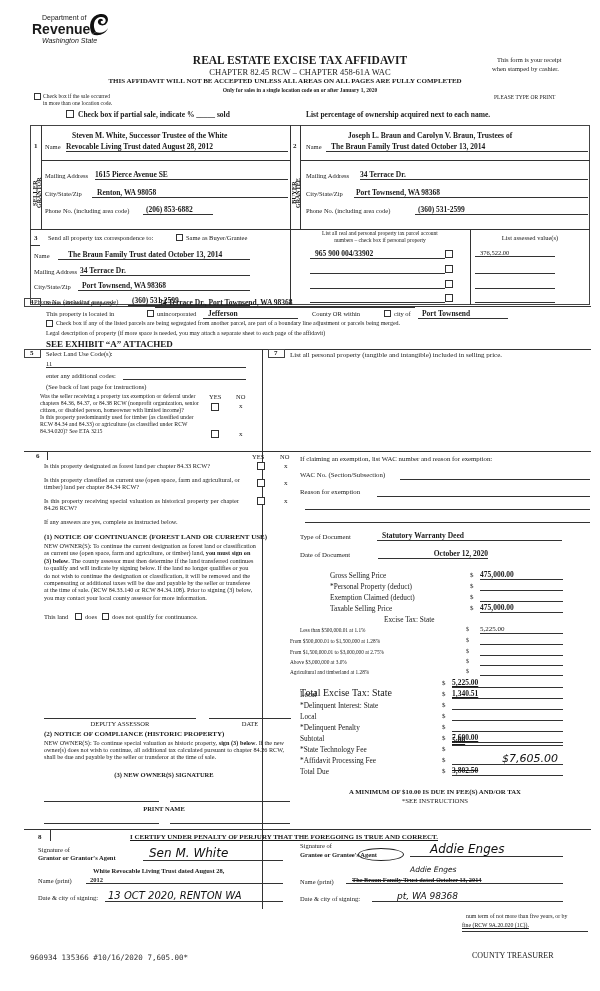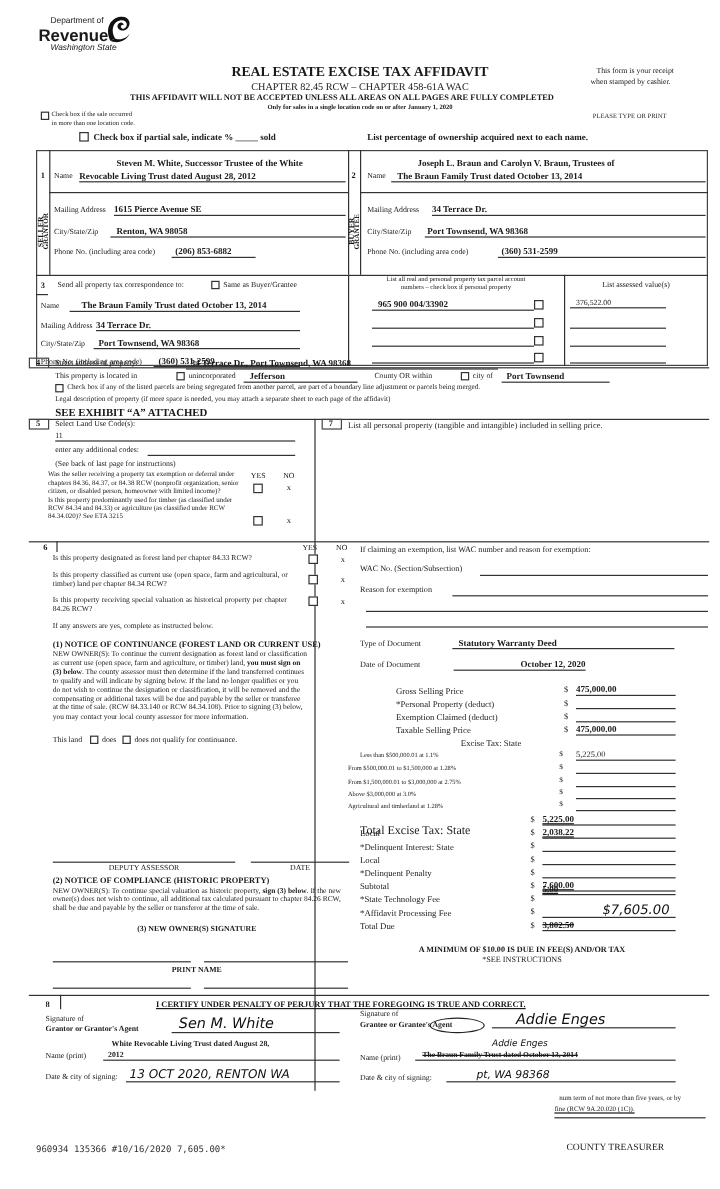--- a/index.html
+++ b/index.html
@@ -61,21 +61,21 @@
 <div class="hline" style="left:300px;top:160px;width:290px;"></div>
 
 <div class="sec-num" style="left:34px;top:142px;">1</div>
 <div class="vert b" style="left:31px;top:164px;height:58px;font-size:6.5px;">
   <span>SELLER</span>
 </div>
 <div class="vert b" style="left:36px;top:164px;height:58px;font-size:6px;">
   <span>GRANTOR</span>
 </div>
 <div class="abs small" style="left:45px;top:143px;">Name</div>
-<div class="abs fill" style="left:72px;top:131px;margin-left:25px;">Steven M. White, Successor Trustee of the White</div>
+<div class="abs fill" style="left:72px;top:131px;">Steven M. White, Successor Trustee of the White</div>
 <div class="abs fill line" style="left:66px;top:142px;width:222px;">Revocable Living Trust dated August 28, 2012</div>
 <div class="abs small" style="left:45px;top:172px;">Mailing Address</div>
 <div class="abs fill line" style="left:95px;top:170px;width:193px;">1615 Pierce Avenue SE</div>
 <div class="abs small" style="left:45px;top:190px;">City/State/Zip</div>
 <div class="abs fill line" style="left:92px;top:188px;width:196px;padding-left:5px;">Renton, WA 98058</div>
 <div class="abs small" style="left:45px;top:207px;">Phone No. (including area code)</div>
 <div class="abs fill line" style="left:143px;top:205px;width:70px;padding-left:3px;">(206) 853-6882</div>
 
 <div class="sec-num" style="left:293px;top:142px;">2</div>
 <div class="vert b" style="left:290px;top:164px;height:58px;font-size:6.5px;">
@@ -283,21 +283,21 @@
 </div>
 
 <div>
   <div class="abs r" style="left:300px;top:687px;width:135px;font-size:10px;">Total Excise Tax: State</div>
   <div class="abs" style="left:442px;top:679px;font-size:7px;">$</div>
   <div class="abs r fill line" style="left:452px;top:678px;width:111px;text-decoration:underline;">5,225.00</div>
 </div>
 <div>
   <div class="abs r" style="left:300px;top:690px;width:135px;font-size:7.3px;">Local</div>
   <div class="abs" style="left:442px;top:690px;font-size:7px;">$</div>
-  <div class="abs r fill line" style="left:452px;top:689px;width:111px;text-decoration:underline;">2,038.22</div>
+  <div class="abs r fill line" style="left:452px;top:689px;width:111px;text-decoration:underline;">1,340.51</div>
 </div>
 <div>
   <div class="abs r" style="left:300px;top:701px;width:135px;font-size:7.3px;">*Delinquent Interest: State</div>
   <div class="abs" style="left:442px;top:701px;font-size:7px;">$</div>
   <div class="abs r fill line" style="left:452px;top:700px;width:111px;height:10px;"></div>
 </div>
 <div>
   <div class="abs r" style="left:300px;top:712px;width:135px;font-size:7.3px;">Local</div>
   <div class="abs" style="left:442px;top:712px;font-size:7px;">$</div>
   <div class="abs r fill line" style="left:452px;top:711px;width:111px;height:10px;"></div>

